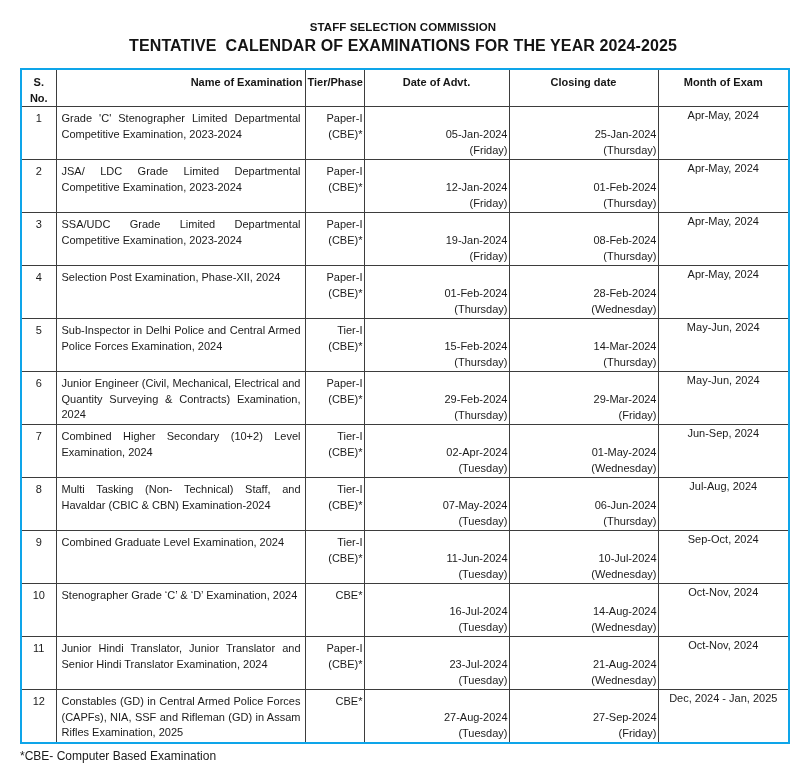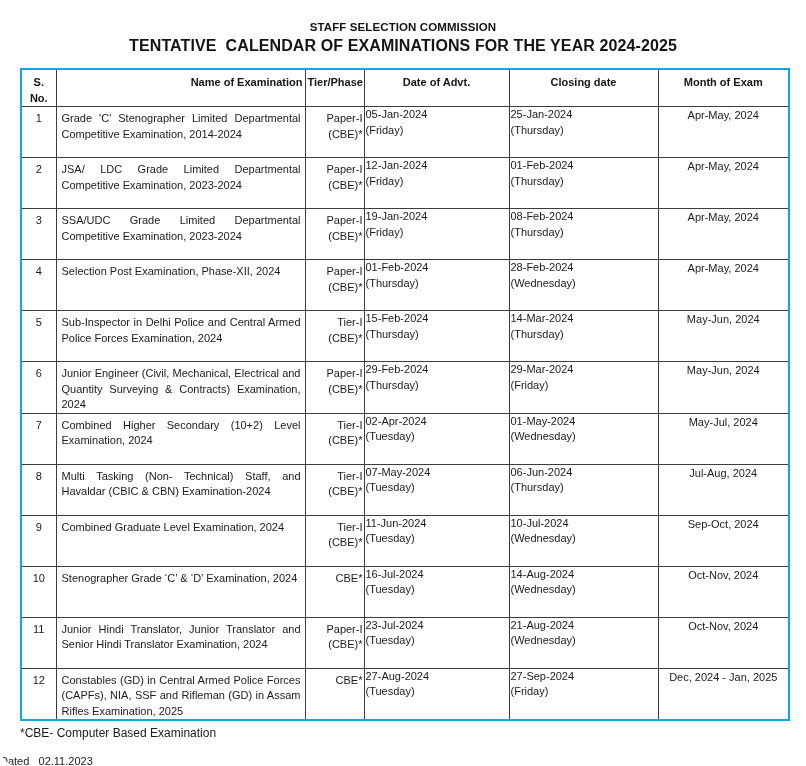--- a/index.html
+++ b/index.html
@@ -3,21 +3,21 @@
 <meta charset="utf-8">
 <style>
   html, body { margin: 0; padding: 0; }
   body {
     width: 806px; height: 766px;
     background: #ffffff;
     font-family: "Liberation Sans", sans-serif;
     color: #1b1b1b;
     -webkit-font-smoothing: antialiased;
   }
-  .page { position: relative; width: 806px; height: 766px; overflow: hidden; border-radius: 18px; }
+  .page { position: relative; width: 806px; height: 766px; overflow: hidden; }
 
   .titles { text-align: center; padding-top: 21px; }
   .title-line1 {
     font-size: 11.5px; font-weight: bold; color: #141414;
     letter-spacing: .1px;
   }
   .title-line2 {
     font-size: 16px; font-weight: bold; color: #141414;
     margin-top: 4px; white-space: pre; letter-spacing: .1px;
   }
@@ -42,21 +42,21 @@
   .exam-table th {
     font-weight: bold; color: #161616;
     padding: 5px 2px 0 2px;
     text-align: center;
   }
   .exam-table th.h-name { text-align: right; padding-left: 5px; }
 
   td.td-sno   { text-align: center; padding-top: 4px; }
   td.td-name  { text-align: justify; padding: 4px 4px 0 5px; }
   td.td-tier  { text-align: right; padding-top: 4px; }
-  td.td-date  { text-align: left; padding-top: 0; }
+  td.td-date  { text-align: right; padding-top: 20px; }
   td.td-month { text-align: center; }
 
   .footnote {
     margin: 5px 0 0 20px;
     font-size: 12px; color: #1b1b1b;
   }
   .dated {
     margin: 15px 22px 0 0;
     text-align: left;
     font-size: 11px; color: #1b1b1b;
@@ -91,21 +91,21 @@
         <th>Closing date</th>
         <th>Month of Exam</th>
       </tr>
     </thead>
     <tbody>
         <tr>
           <td class="td-sno">
             <div>1</div>
           </td>
           <td class="td-name">
-            <div>Grade 'C' Stenographer Limited Departmental Competitive Examination, 2014-2024</div>
+            <div>Grade 'C' Stenographer Limited Departmental Competitive Examination, 2023-2024</div>
           </td>
           <td class="td-tier">
             <div>Paper-I</div>
             <div>(CBE)*</div>
           </td>
           <td class="td-date">
             <div>05-Jan-2024</div>
             <div>(Friday)</div>
           </td>
           <td class="td-date">
@@ -244,21 +244,21 @@
           </td>
           <td class="td-date">
             <div>02-Apr-2024</div>
             <div>(Tuesday)</div>
           </td>
           <td class="td-date">
             <div>01-May-2024</div>
             <div>(Wednesday)</div>
           </td>
           <td class="td-month">
-            <div>May-Jul, 2024</div>
+            <div>Jun-Sep, 2024</div>
           </td>
         </tr>
         <tr>
           <td class="td-sno">
             <div>8</div>
           </td>
           <td class="td-name">
             <div>Multi Tasking (Non- Technical) Staff, and Havaldar (CBIC &amp; CBN) Examination-2024</div>
           </td>
           <td class="td-tier">

